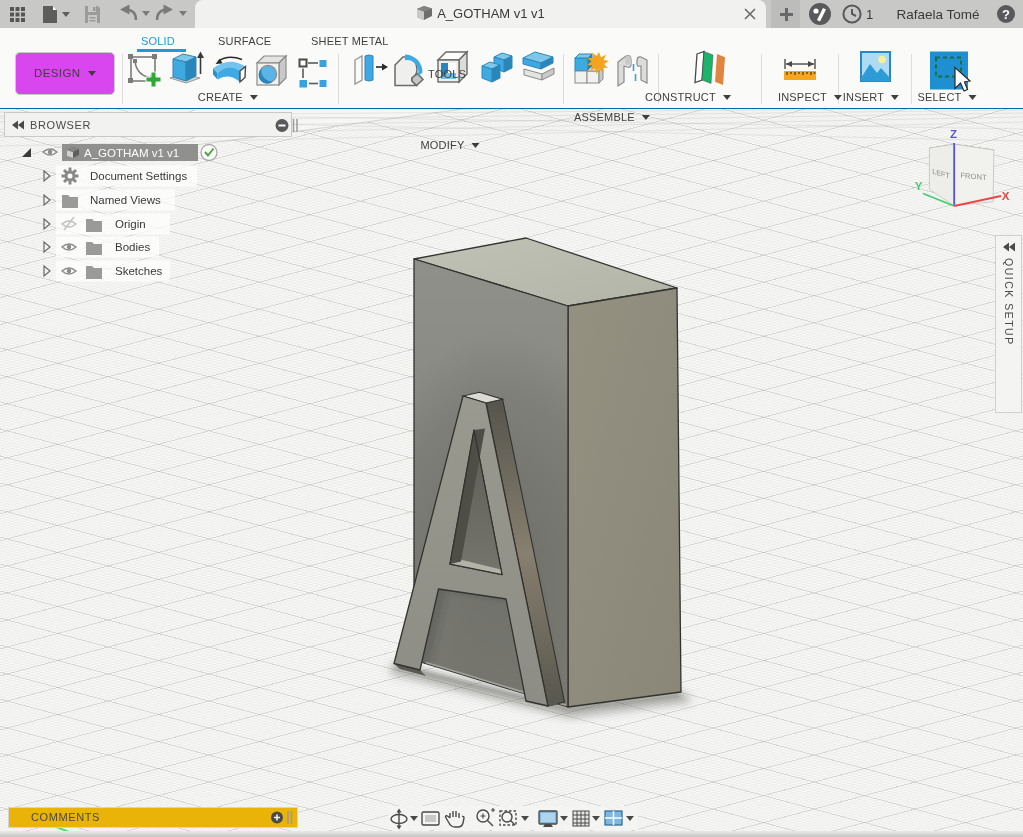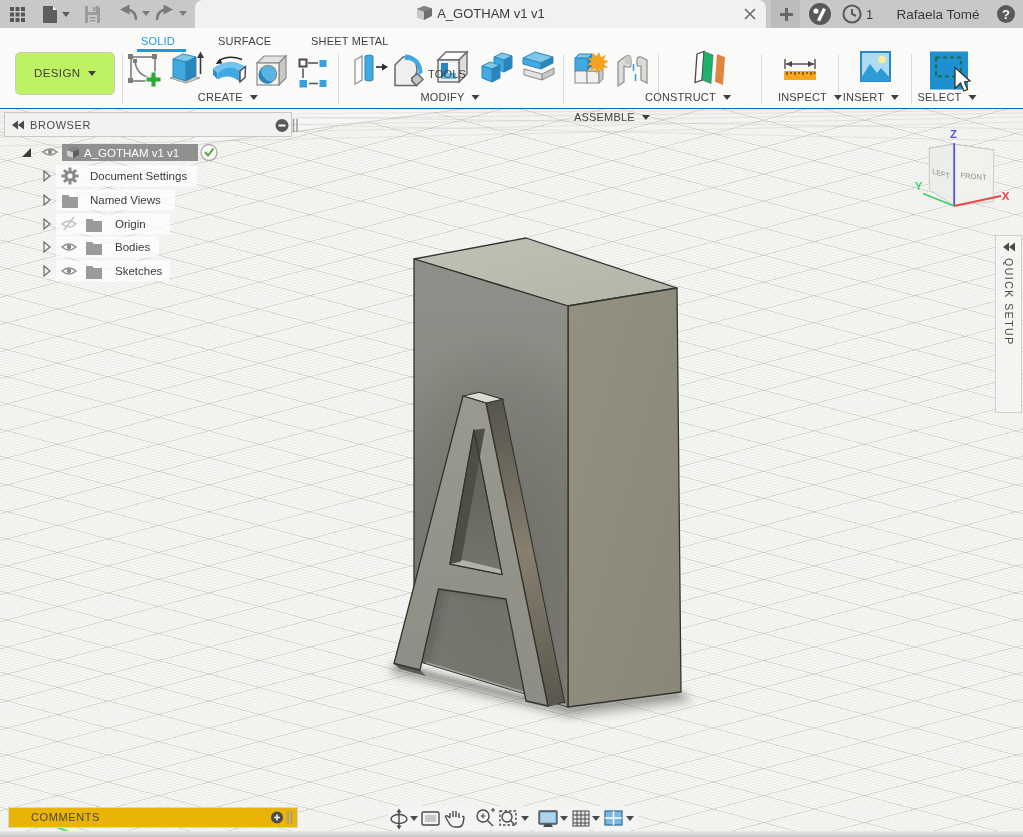--- a/index.html
+++ b/index.html
@@ -14,21 +14,21 @@
       repeating-linear-gradient(165deg, rgba(105,105,100,0.045) 0px, rgba(105,105,100,0.045) 1px, transparent 1px, transparent 2.61px),
       repeating-linear-gradient(195deg, rgba(105,105,100,0.045) 0px, rgba(105,105,100,0.045) 1px, transparent 1px, transparent 2.61px);
   }
   
   #titlebar{left:0;top:0;width:1023px;height:28px;background:#c8c8c7;}
   #tab{left:195px;top:0;width:571px;height:28px;background:#f1f1f0;border-radius:8px 8px 0 0;}
   #tabtitle{width:100%;text-align:center;line-height:28px;font-size:13px;color:#3a3a3a;}
   
   #toolbar{left:0;top:28px;width:1023px;height:80px;background:#fafaf9;border-bottom:1px solid #0369a1;}
   .tabname{position:absolute;top:7px;font-size:11px;letter-spacing:.2px;color:#3f3f3d;}
-  #designbtn{position:absolute;left:15px;top:24px;width:98px;height:41px;background:#bef264;
+  #designbtn{position:absolute;left:15px;top:24px;width:98px;height:41px;background:#d946ef;
     border:1px solid #c9c9c6;border-radius:5px;text-align:center;line-height:41px;
     font-size:11.5px;color:#3f3f3d;letter-spacing:.4px;}
   .seclabel{position:absolute;top:63px;font-size:11px;letter-spacing:.2px;color:#3f3f3d;text-align:right;transform:translateX(-50%);white-space:nowrap;}
   .divider{position:absolute;top:26px;width:1px;height:50px;background:#dddddb;}
   .caret{display:inline-block;margin-left:4px;vertical-align:1px;width:0;height:0;border-left:4px solid transparent;border-right:4px solid transparent;border-top:5px solid #3f3f3d;}
   
   #bheader{left:4px;top:112px;width:288px;height:25px;background:#f2f2f1;border:1px solid #c9c9c7;box-sizing:border-box;}
   
   #comments{left:8px;top:807px;width:290px;height:21px;background:#eab308;border:1px solid #d4d4d1;box-sizing:border-box;}
   #bottombar{left:0px;top:831px;width:1023px;height:6px;background:linear-gradient(#e9e9e7,#c6c6c4);}
@@ -365,21 +365,21 @@
   <div style="position:absolute;left:137px;top:21px;width:49px;height:3px;background:#1d9bd8;"></div>
   <div id="designbtn">DESIGN <span class="caret"></span></div>
   <div class="divider" style="left:122px;"></div>
   <div class="divider" style="left:338px;"></div>
   <div class="divider" style="left:563px;"></div>
   <div class="divider" style="left:658px;"></div>
   <div class="divider" style="left:761px;"></div>
   <div class="divider" style="left:838px;"></div>
   <div class="divider" style="left:911px;"></div>
   <span class="seclabel" style="left:228px;">CREATE <span class="caret"></span></span>
-  <span class="seclabel" style="left:450px;">MODIFY <span class="caret"></span></span>
+  <span class="seclabel" style="left:450px;margin-top:48px;">MODIFY <span class="caret"></span></span>
   <span class="seclabel" style="left:612px;margin-top:20px;">ASSEMBLE <span class="caret"></span></span>
   <span class="seclabel" style="left:688px;">CONSTRUCT <span class="caret"></span></span>
   <span class="seclabel" style="left:810px;">INSPECT <span class="caret"></span></span>
   <span class="seclabel" style="left:871px;">INSERT <span class="caret"></span></span>
   <span class="seclabel" style="left:947px;">SELECT <span class="caret"></span></span>
 </div>
 
 <div class="abs" id="bheader"></div>
 <svg class="abs" style="left:0;top:110px;" width="310" height="185" viewBox="0 0 310 185">
 

